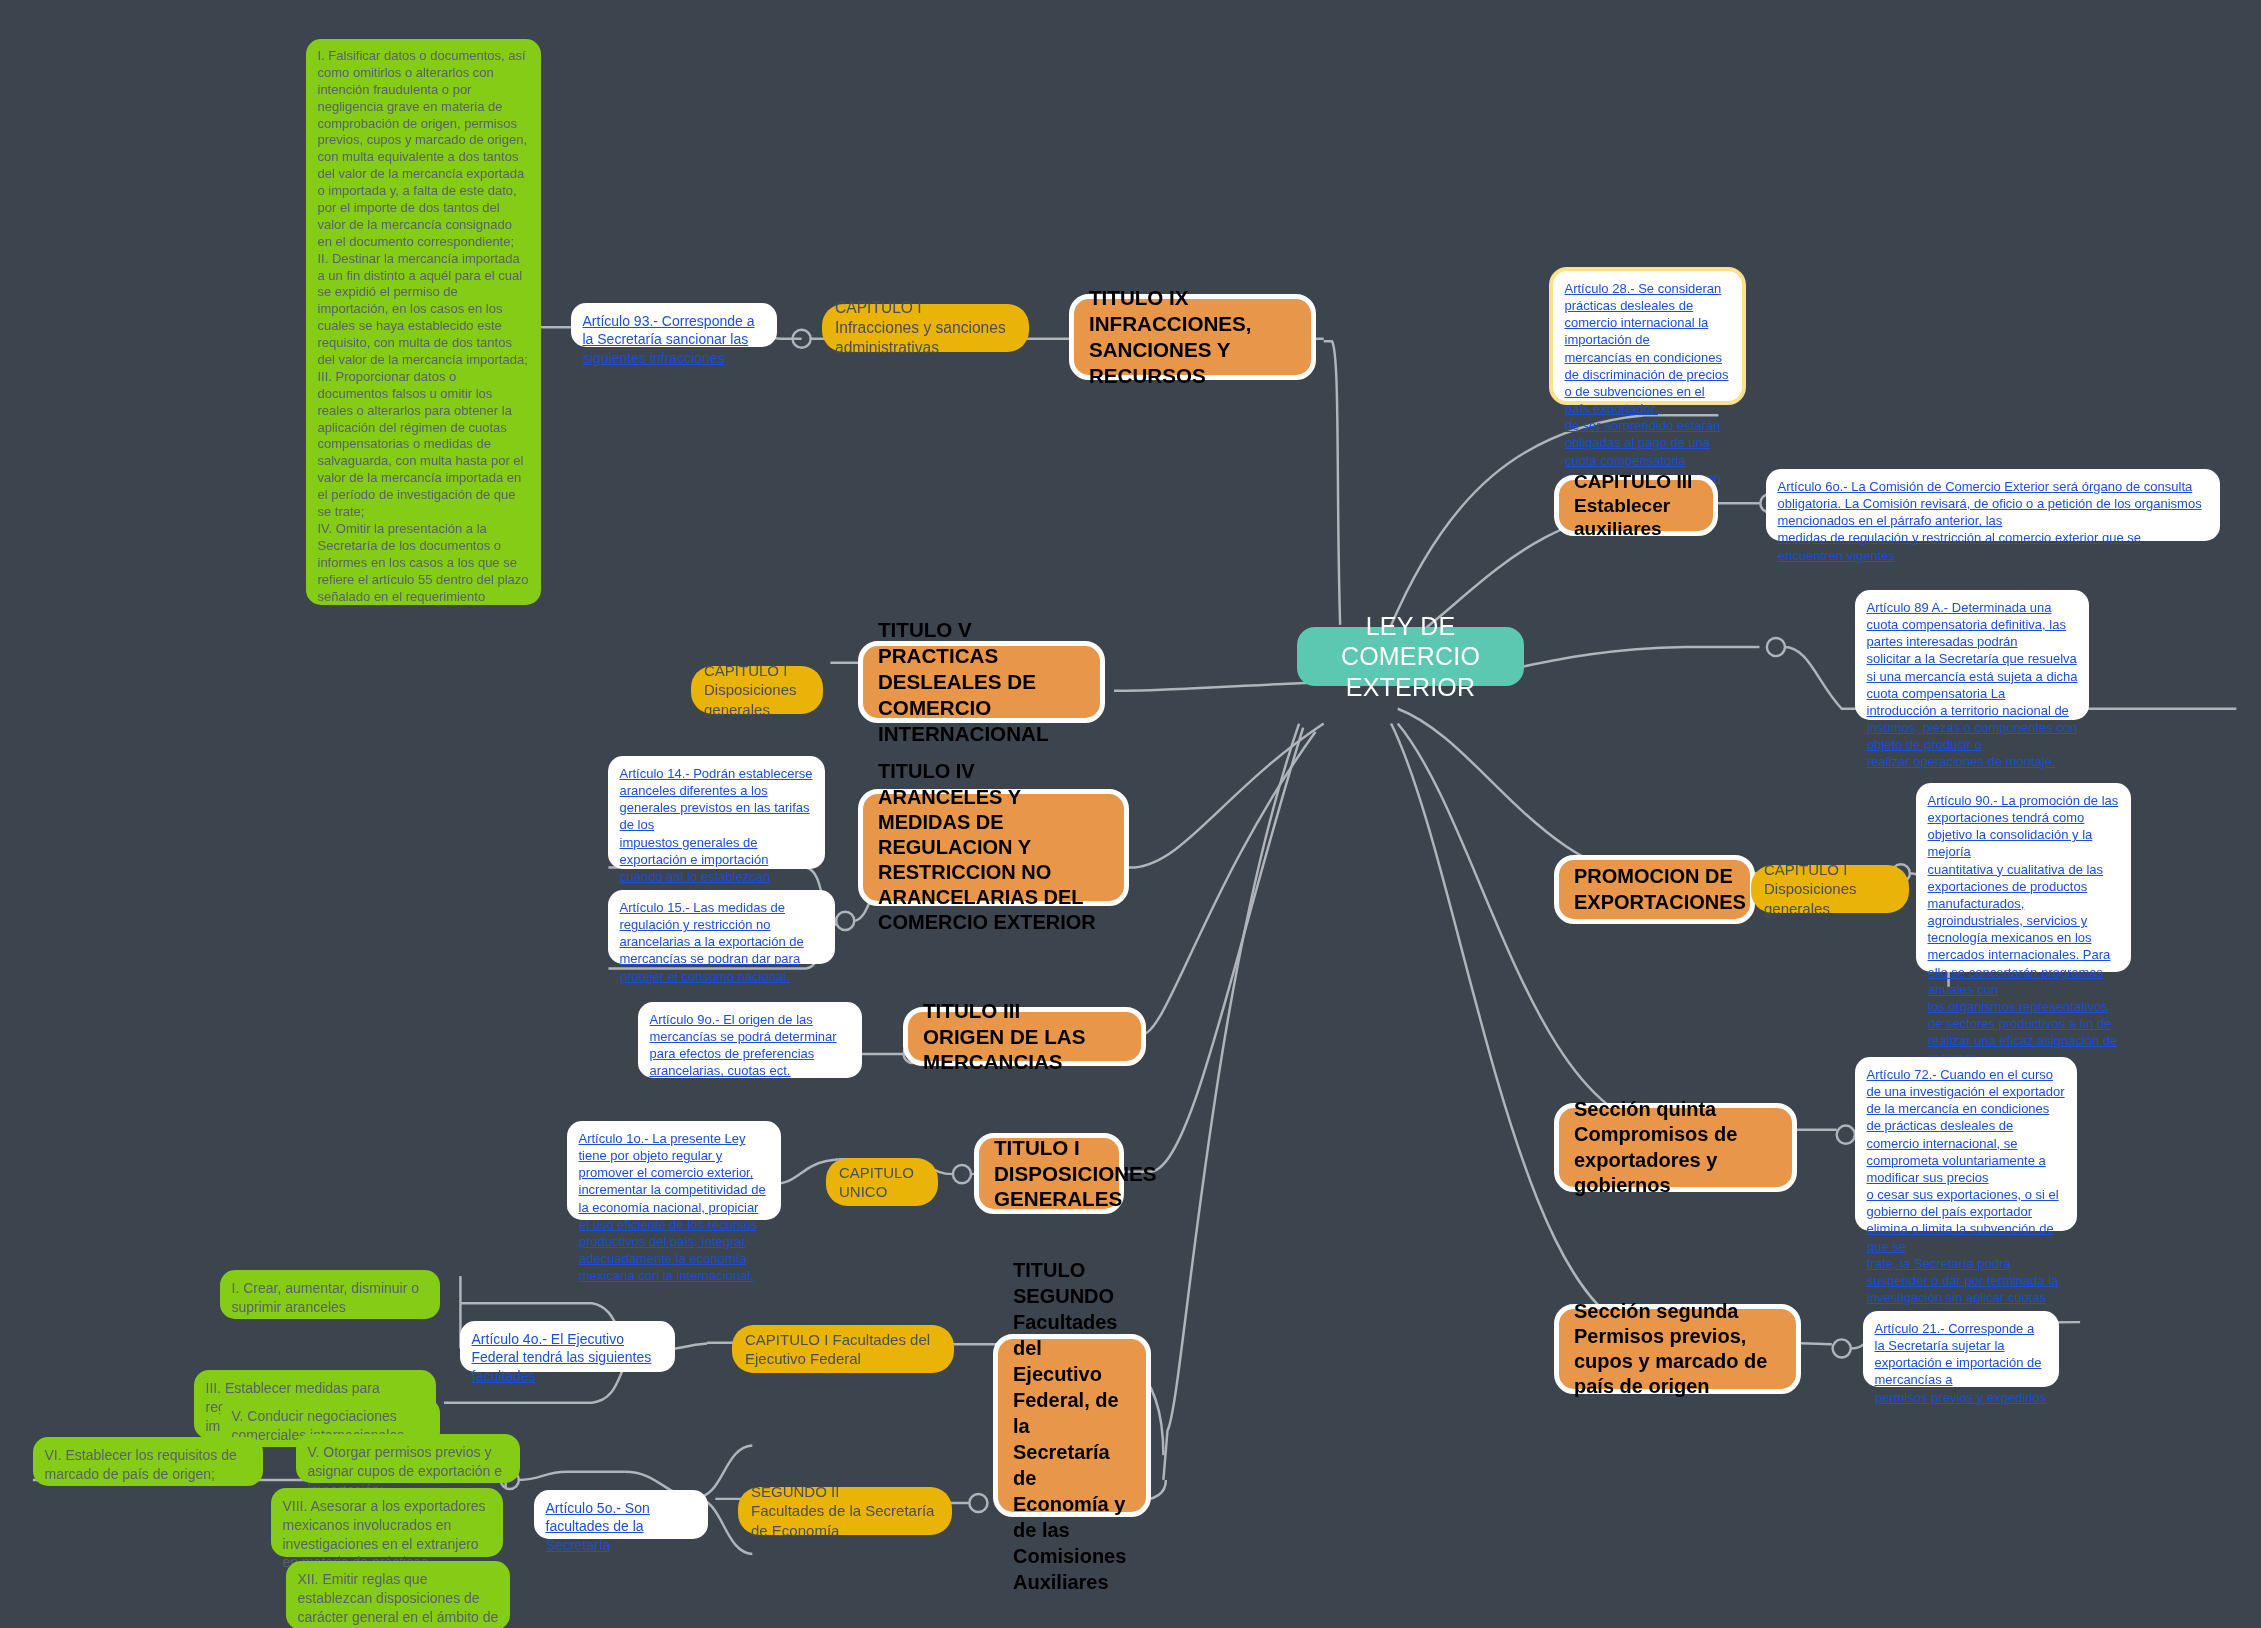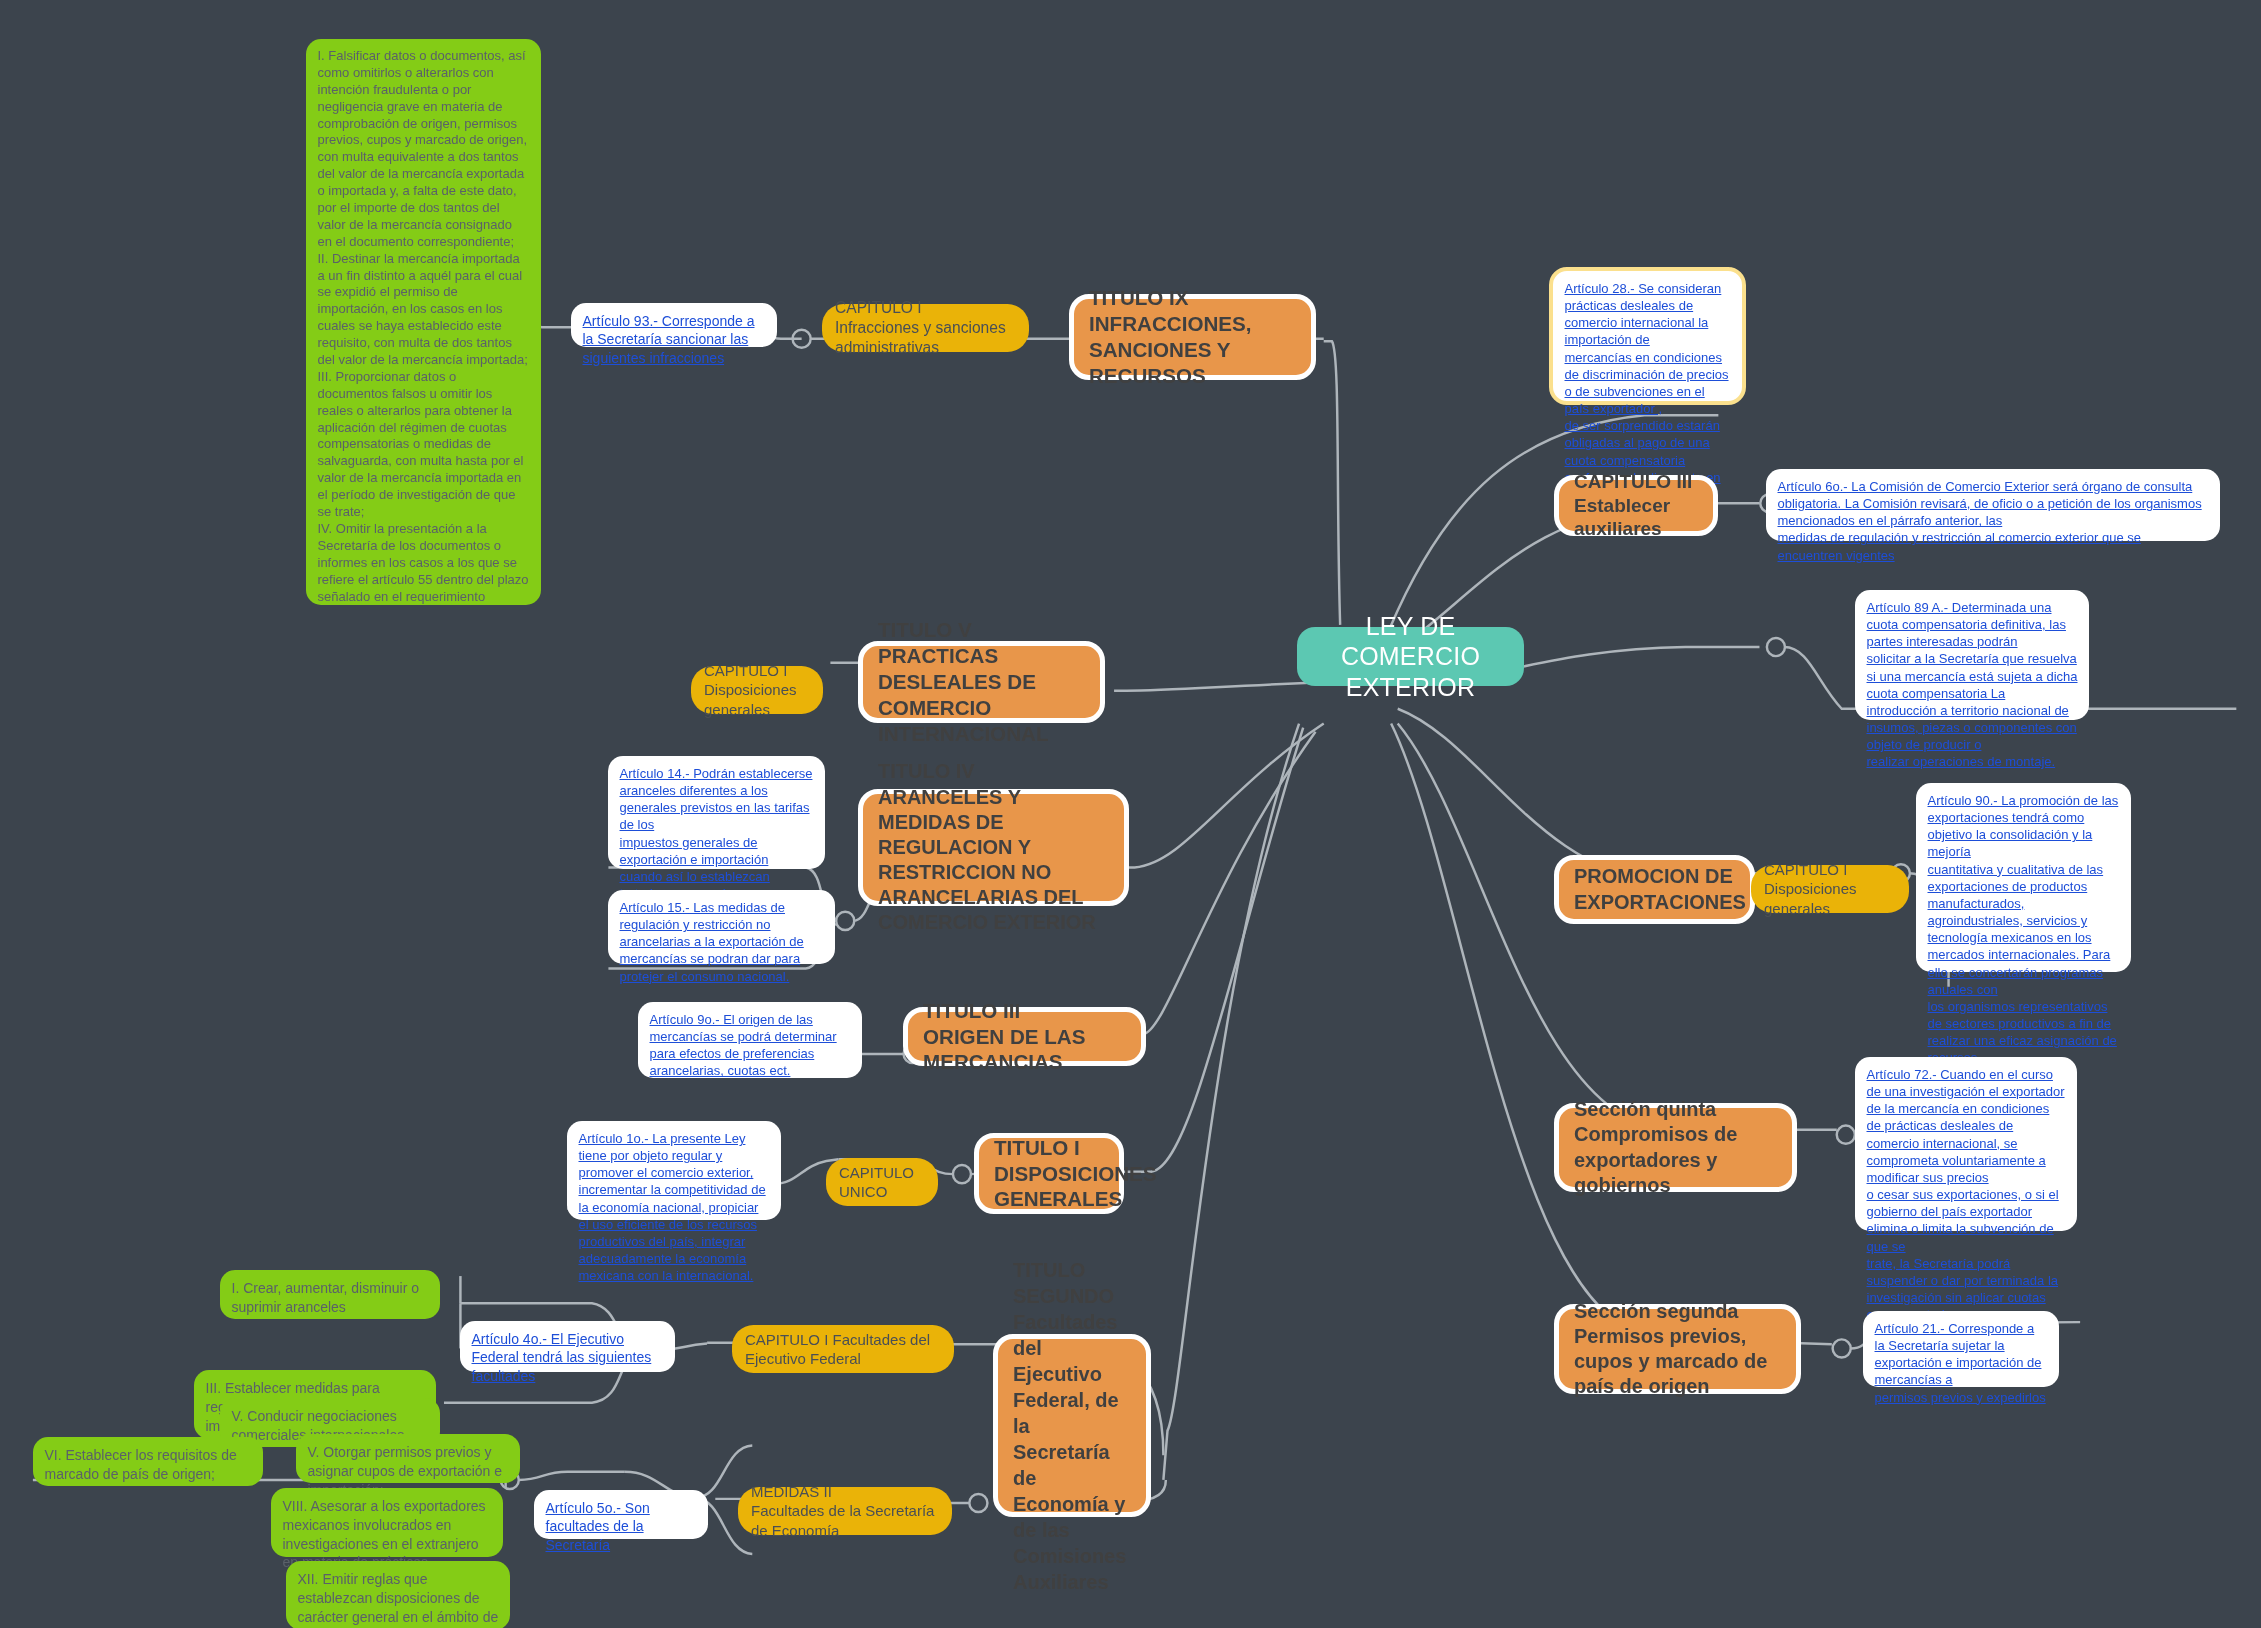--- a/index.html
+++ b/index.html
@@ -18,21 +18,21 @@
   
   .central{
     background:#5cc8b2;color:#ffffff;border-radius:18px;
     display:flex;align-items:center;justify-content:center;text-align:center;
     font-size:25px;line-height:1.22;letter-spacing:0.2px;padding:11.5px 15px;
   }
 
   
   .orange{
     background:#e8964a;border:5.8px solid #ffffff;border-radius:20px;
-    color:#404040;font-weight:bold;font-size:20.6px;line-height:1.26;
+    color:#000000;font-weight:bold;font-size:20.6px;line-height:1.26;
     padding:11.5px 15px;display:flex;align-items:center;
   }
 
   
   .yellow{
     background:#eab308;border-radius:21.4px;color:#4a4f55;
     font-size:15.6px;line-height:1.3;padding:24px 13px;display:flex;align-items:center;
   }
 
   
@@ -233,19 +233,19 @@
   <div class="node grey" style="left:271px;top:1488px;width:232px;height:69px;">VIII. Asesorar a los exportadores mexicanos involucrados en investigaciones en el extranjero en materia de prácticas.</div>
 
   <div class="node grey" style="left:286px;top:1561px;width:224px;height:69px;">XII. Emitir reglas que establezcan disposiciones de carácter general en el ámbito de su competencia.</div>
 
   <div class="node white" style="left:460px;top:1321px;width:215px;height:51px;">Artículo 4o.- El Ejecutivo Federal tendrá las siguientes facultades</div>
 
   <div class="node yellow" style="left:732px;top:1325px;width:222px;height:36px;font-size:15px;">CAPITULO I Facultades del Ejecutivo Federal</div>
 
   <div class="node white" style="left:534px;top:1490px;width:174px;height:49px;">Artículo 5o.- Son facultades de la Secretaría</div>
 
-  <div class="node yellow" style="left:738px;top:1487px;width:214px;height:46px;white-space:pre-line;font-size:15px;">MEDIDAS II
+  <div class="node yellow" style="left:738px;top:1487px;width:214px;height:46px;white-space:pre-line;font-size:15px;">SEGUNDO II
 Facultades de la Secretaría de Economía</div>
 
   <div class="node orange" style="left:993px;top:1334px;width:158px;height:183px;font-size:20px;line-height:1.3;">TITULO SEGUNDO Facultades del Ejecutivo Federal, de la Secretaría de Economía y de las Comisiones Auxiliares</div>
 
 </div>
 
 
 </body></html>

